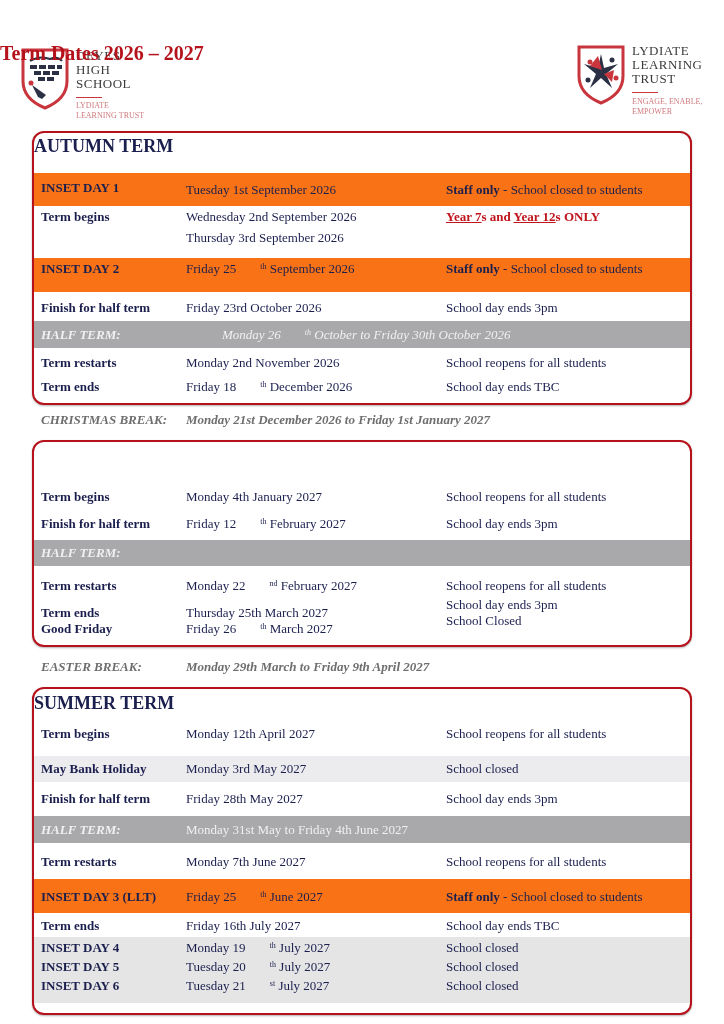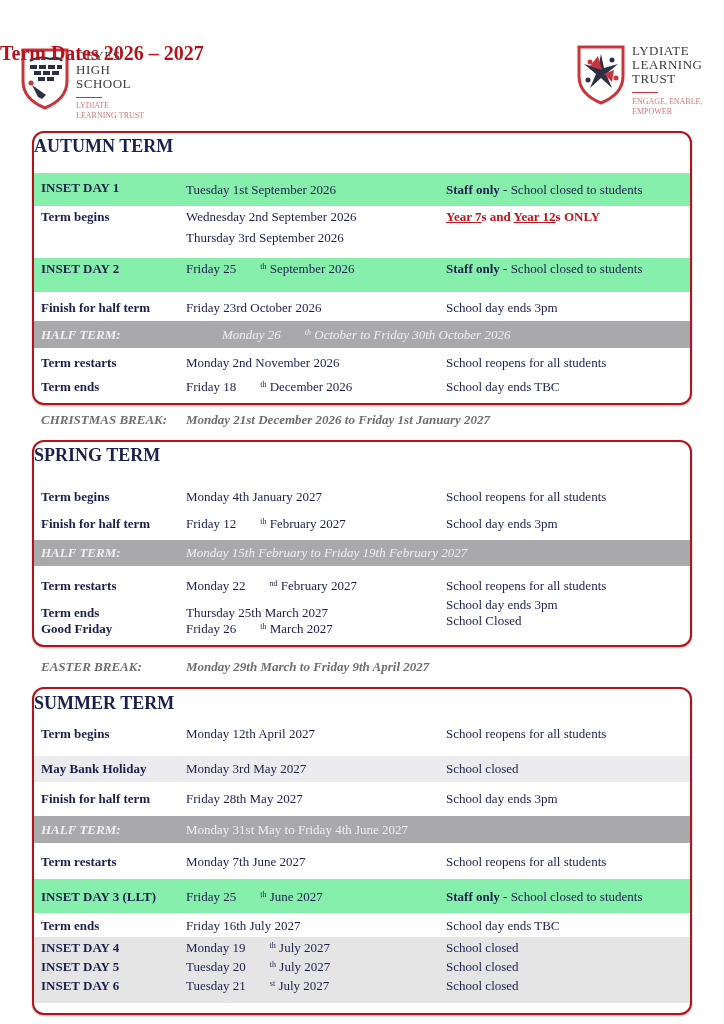--- a/index.html
+++ b/index.html
@@ -9,21 +9,21 @@
   .logo-right{position:absolute;left:574px;top:42px;width:145px;height:80px;}
   .logo-text{position:absolute;font-family:"Liberation Serif",serif;color:#3a3a3a;}
   .title{position:absolute;left:0;right:0;top:42px;text-align:left;font-family:"Liberation Serif",serif;font-weight:bold;font-size:20px;color:#b5121b;}
   
   .term-box{position:absolute;left:32px;width:656px;border:2px solid #b5121b;border-radius:12px;box-shadow:0 1px 2px rgba(0,0,0,0.3);overflow:hidden;background:#fff;}
   .term-title{text-align:left;font-family:"Liberation Serif",serif;font-weight:bold;font-size:18px;color:#1b1f4e;}
   .row{position:absolute;left:0;right:0;font-family:"Liberation Serif",serif;font-size:13px;}
   .c1{position:absolute;left:7px;font-weight:bold;}
   .c2{position:absolute;left:152px;font-weight:normal;}
   .c3{position:absolute;left:412px;}
-  .grey{background:#86efac;}
+  .grey{background:#f97316;}
   .light{background:#ececee;}
   .dark{background:#a9a9ab;color:#f2f2f2;}
   .dark .c1,.dark .c2{font-style:italic;color:#f0f0f0;}
   .red{color:#c0141c;font-weight:bold;}
   .u{text-decoration:underline;}
   sup{font-size:8px;vertical-align:4px;line-height:0;padding-left:24px;}
   .break{position:absolute;left:41px;font-family:"Liberation Serif",serif;font-style:italic;font-weight:bold;font-size:13px;color:#6e6e6e;}
   .break .b2{position:absolute;left:145px;white-space:nowrap;}
   .nowrap{white-space:nowrap;}
 </style>
@@ -130,37 +130,35 @@
     <span class="c3" style="top:5px;">School day ends TBC</span>
   </div>
 </div>
 
 <div class="break" style="top:412px;">
   <span>CHRISTMAS BREAK:</span>
   <span class="b2">Monday 21st December 2026 to Friday 1st January 2027</span>
 </div>
 
 <div class="term-box" style="top:440px;height:203px;">
-  <div class="term-title" style="padding-top:3px;">SPRING TERM</div>
 
   <div class="row" style="top:44px;height:27px;">
     <span class="c1" style="top:3px;">Term begins</span>
     <span class="c2" style="top:3px;">Monday 4th January 2027</span>
     <span class="c3" style="top:3px;">School reopens for all students</span>
   </div>
 
   <div class="row" style="top:71px;height:27px;">
     <span class="c1" style="top:3px;">Finish for half term</span>
     <span class="c2" style="top:3px;"><span>Friday 12</span><sup>th</sup><span> February 2027</span></span>
     <span class="c3" style="top:3px;">School day ends 3pm</span>
   </div>
 
   <div class="row dark" style="top:98px;height:26px;">
     <span class="c1" style="top:5px;">HALF TERM:</span>
-    <span class="c2 nowrap" style="top:5px;">Monday 15th February to Friday 19th February 2027</span>
   </div>
 
   <div class="row" style="top:124px;height:28px;">
     <span class="c1" style="top:12px;">Term restarts</span>
     <span class="c2" style="top:12px;"><span>Monday 22</span><sup>nd</sup><span> February 2027</span></span>
     <span class="c3" style="top:12px;">School reopens for all students</span>
   </div>
 
   <div class="row" style="top:152px;height:48px;">
     <span class="c1" style="top:11px;">Term ends</span>

